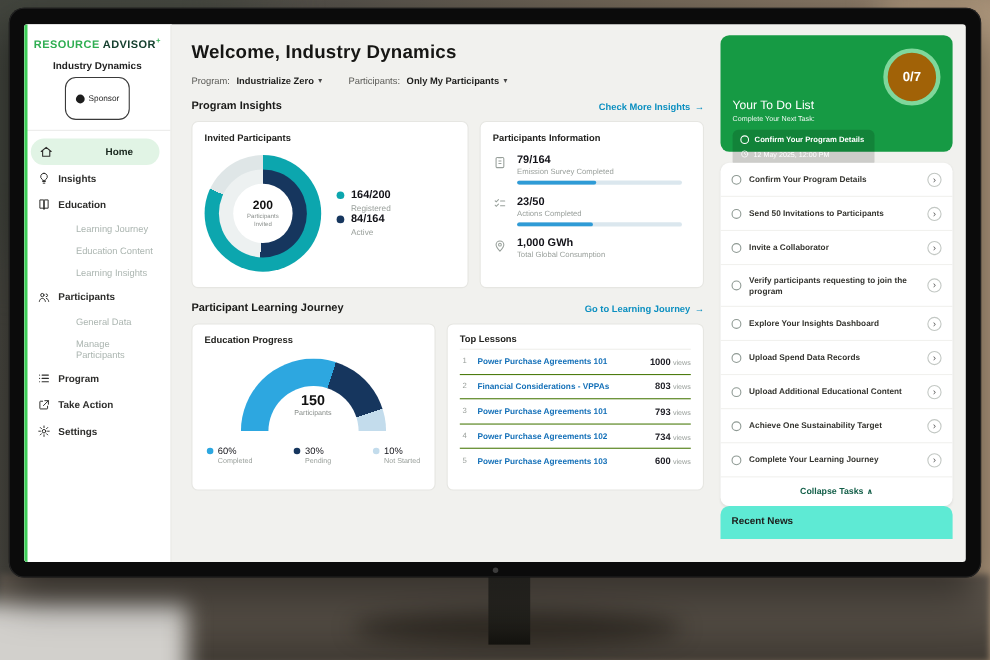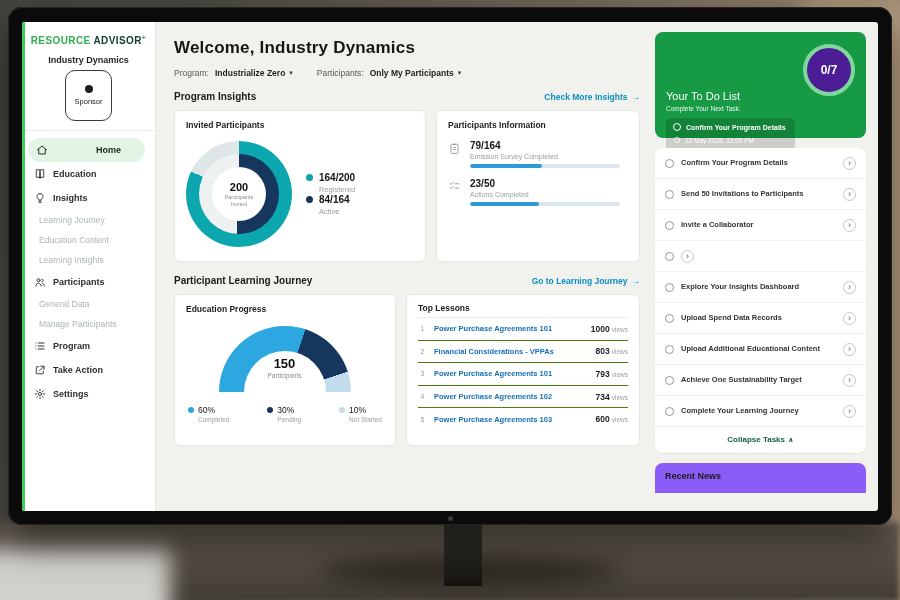--- a/index.html
+++ b/index.html
@@ -23,25 +23,25 @@
   .screen-accent { position:absolute; left:0; top:0; width:3px; height:100%; background:#3dcd58; z-index:6; }
 
   
   .sidebar { width:134px; min-width:134px; background:#fff; border-right:1px solid #e4e4e0; padding-top:10px; position:relative; z-index:2; }
   .logo { padding:2px 0 9px; text-align:center; font-size:10px; font-weight:bold; letter-spacing:.4px; }
   .logo .p1 { color:#2fae52; }
   .logo .p2 { color:#16402f; }
   .logo .plus { color:#2fae52; font-size:7px; vertical-align:super; }
   .org { text-align:center; padding-bottom:9px; border-bottom:1px solid #ececea; }
   .org-name { font-size:9px; font-weight:bold; color:#222; margin-bottom:5px; }
-  .badge { display:inline-flex; align-items:center; gap:4px; border:1px solid #3a3a3a; border-radius:10px; padding:14px 9px; font-size:7.5px; color:#222; cursor:pointer;flex-direction:column; }
+  .badge { display:inline-flex; align-items:center; gap:4px; border:1px solid #3a3a3a; border-radius:10px; padding:14px 9px; font-size:7.5px; color:#222; cursor:pointer; }
   .badge-dot { width:8px; height:8px; border-radius:50%; background:#1d1d1d; }
   .nav { margin-top:7px; }
   .nav-item { display:flex; align-items:center; gap:7px; padding:6px 12px; font-size:9px; font-weight:bold; color:#2e2e2c; cursor:pointer; }
-  .nav-item.sub { padding:5px 12px 5px 17px; color:#abb5b0; font-weight:normal; font-size:8.5px; }
+  .nav-item.sub { padding:5px 12px 5px 47px; color:#abb5b0; font-weight:normal; font-size:8.5px; }
   .nav-item.active { background:#e1f4e5; border-radius:12px; margin:0 10px 0 6px; padding:6px 8px; color:#17251c;gap:48px; }
   .nicon { width:12px; height:12px; display:flex; color:#2e2e2c; flex:none; }
   .nicon svg { width:12px; height:12px; }
 
   
   .main { flex:1; min-width:0; padding:16px 12px 0 18px; }
   .welcome { font-size:17px; font-weight:bold; color:#161614; letter-spacing:.2px; margin-bottom:10px; }
   .filters { display:flex; align-items:center; gap:6px; font-size:8.5px; color:#5a5a56; margin-bottom:13px; }
   .fvalue { font-weight:bold; color:#1f1f1d; display:inline-flex; align-items:center; gap:4px; cursor:pointer; }
   .chev { font-size:7px; color:#444; }
@@ -104,31 +104,31 @@
   .todo-card { background:#169a44; border-radius:8px; color:#fff; padding:10px 11px; display:flex; gap:8px; height:106px; }
   .todo-left { flex:1; min-width:0; }
   .todo-title { font-size:11px; font-weight:normal; margin-bottom:3px;margin-top:48px; }
   .todo-sub { font-size:6.5px; opacity:.92; margin-bottom:6px; }
   .todo-next { background:rgba(0,0,0,.15); border-radius:5px; padding:5px 7px 6px; }
   .todo-next-row { display:flex; gap:5px; align-items:center; }
   .todo-check { width:8px; height:8px; border:1.2px solid #fff; border-radius:50%; flex:none; cursor:pointer; }
   .todo-next-label { font-size:7px; font-weight:bold; }
   .todo-due { display:flex; gap:4px; margin-top:5px; align-items:center; font-size:6.5px; }
   .todo-due svg { width:8px; height:8px; }
-  .todo-ring { width:52px; height:52px; flex:none; border-radius:50%; border:4px solid #7fd79b; background:#4c1d95;
+  .todo-ring { width:52px; height:52px; flex:none; border-radius:50%; border:4px solid #7fd79b; background:#a16207;
     display:flex; align-items:center; justify-content:center; font-size:12px; font-weight:bold; margin-top:2px; }
 
   .tasks-card { background:#fff; border-radius:8px; margin-top:10px; box-shadow:0 1px 2px rgba(0,0,0,.06); }
   .task-row { display:flex; align-items:center; gap:7px; padding:8.5px 10px; border-bottom:1px solid #f1f1ee; cursor:pointer; }
   .task-check { width:9px; height:9px; min-width:9px; border:1.3px solid #8f9a94; border-radius:50%; cursor:pointer; }
   .task-label { flex:1; font-size:7.5px; font-weight:bold; color:#34342f; line-height:1.35; }
   .task-go { width:13px; height:13px; min-width:13px; border:1px solid #c3c8c4; border-radius:50%; display:flex; align-items:center; justify-content:center; font-size:9px; color:#555; cursor:pointer; line-height:1; }
   .collapse-row { text-align:center; padding:8px 0 9px; font-size:8px; font-weight:bold; color:#15604a; cursor:pointer; }
   .collapse-row .caret { font-size:7px; margin-left:3px; }
-  .news-card { background:#8b5cf6; border-radius:8px 8px 0 0; margin-top:10px; padding:8px 10px; font-size:9px; font-weight:bold; color:#1c1c1a; height:30px; }
+  .news-card { background:#5eead4; border-radius:8px 8px 0 0; padding:8px 10px; font-size:9px; font-weight:bold; color:#1c1c1a; height:30px; }
 </style>
 </head>
 <body>
 
 <div class="scene">
   <div class="bg-dark-top"></div>
   <div class="bg-band"></div>
   <div class="bg-desk"></div>
   <div class="bg-light"></div>
   <div class="stand-shadow"></div>
@@ -156,33 +156,33 @@
           <div class="nav-item active">
             <span class="nicon">
                 <svg viewBox="0 0 24 24" fill="none" stroke="currentColor" stroke-width="2" stroke-linecap="round" stroke-linejoin="round">
                   <path d="M3 11.5 12 4l9 7.5M5.5 10v10h13V10"></path>
                 </svg>
               </span>
             <span>Home</span>
           </div>
           <div class="nav-item">
             <span class="nicon">
+                <svg viewBox="0 0 24 24" fill="none" stroke="currentColor" stroke-width="1.8" stroke-linecap="round">
+                  <path d="M9.5 18h5M10.5 21h3M12 3a6 6 0 0 1 3.6 10.8c-.7.6-1.1 1.3-1.1 2.2h-5c0-.9-.4-1.6-1.1-2.2A6 6 0 0 1 12 3z"></path>
+                </svg>
+              </span>
+            <span>Insights</span>
+          </div>
+          <div class="nav-item">
+            <span class="nicon">
                 <svg viewBox="0 0 24 24" fill="none" stroke="currentColor" stroke-width="1.8" stroke-linejoin="round">
                   <path d="M4.5 3.5h6a2 2 0 0 1 2 2v15a2 2 0 0 0-2-2h-6zM19.5 3.5h-6a2 2 0 0 0-2 2v15a2 2 0 0 1 2-2h6z"></path>
                 </svg>
               </span>
             <span>Education</span>
-          </div>
-          <div class="nav-item">
-            <span class="nicon">
-                <svg viewBox="0 0 24 24" fill="none" stroke="currentColor" stroke-width="1.8" stroke-linecap="round">
-                  <path d="M9.5 18h5M10.5 21h3M12 3a6 6 0 0 1 3.6 10.8c-.7.6-1.1 1.3-1.1 2.2h-5c0-.9-.4-1.6-1.1-2.2A6 6 0 0 1 12 3z"></path>
-                </svg>
-              </span>
-            <span>Insights</span>
           </div>
           <div class="nav-item sub">
             <span>Learning Journey</span>
           </div>
           <div class="nav-item sub">
             <span>Education Content</span>
           </div>
           <div class="nav-item sub">
             <span>Learning Insights</span>
           </div>
@@ -305,20 +305,30 @@
                     <path d="M4 6.5l1.8 1.8L9.5 4.5M4 14l1.8 1.8 3.7-3.7M13 7h7M13 15h7"></path>
                   </svg></span>
               <span>
                 <div class="stat-val">23/50</div>
                 <div class="stat-lab">Actions Completed</div>
                 <div class="pbar">
                     <div class="pfill" style="width: 46%;"></div>
                   </div>
               </span>
             </div>
+            <div class="stat-row">
+              <span class="stat-icon"><svg viewBox="0 0 24 24" fill="none" stroke="currentColor" stroke-width="1.8">
+                    <path d="M12 21c-4-4.2-6.5-7.6-6.5-10.7a6.5 6.5 0 0 1 13 0C18.5 13.4 16 16.8 12 21z"></path>
+                    <circle cx="12" cy="10" r="2.3"></circle>
+                  </svg></span>
+              <span>
+                <div class="stat-val">1,000 GWh</div>
+                <div class="stat-lab">Total Global Consumption</div>
+              </span>
+            </div>
           </div>
         </div>
 
         <div class="sec-row">
           <span class="sec-title">Participant Learning Journey</span>
           <span class="sec-link">
             <span>Go to Learning Journey</span>
             <span>→</span>
           </span>
         </div>
@@ -431,20 +441,21 @@
           </div>
           <div class="task-row">
             <span class="task-check"></span>
             <span class="task-label">Invite a Collaborator</span>
             <span class="task-go">
                 <span>›</span>
               </span>
           </div>
           <div class="task-row">
             <span class="task-check"></span>
+            <span class="task-label">Verify participants requesting to join the program</span>
             <span class="task-go">
                 <span>›</span>
               </span>
           </div>
           <div class="task-row">
             <span class="task-check"></span>
             <span class="task-label">Explore Your Insights Dashboard</span>
             <span class="task-go">
                 <span>›</span>
               </span>

